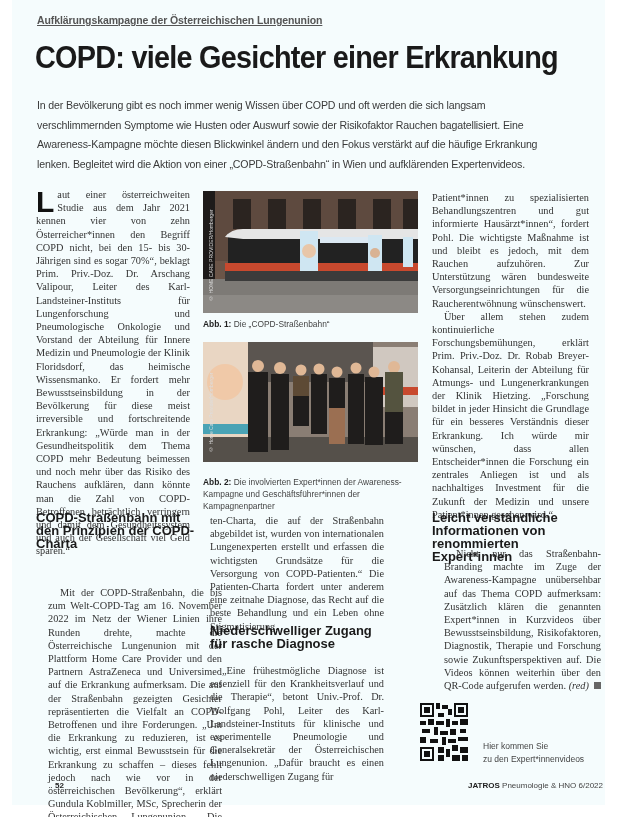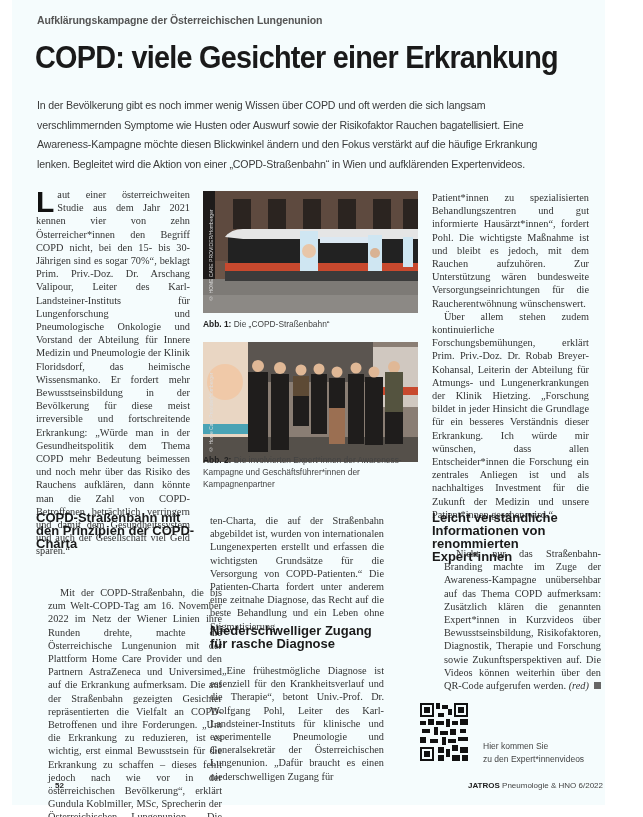--- a/index.html
+++ b/index.html
@@ -1,18 +1,18 @@
 <!DOCTYPE html>
 <html><head>
 <meta charset="utf-8">
 <style>
   html, body { margin:0; padding:0; }
   body { width:643px; height:817px; background:#ffffff; position:relative; overflow:hidden; }
   .page { position:absolute; left:12px; top:0; width:593px; height:805px; background:#f5fcfd; }
-  .kicker { position:absolute; left:37px; top:14px; font-family:"Liberation Sans", sans-serif; font-weight:bold; font-size:10.5px; color:#555; letter-spacing:-0.1px; }
+  .kicker { position:absolute; left:37px; top:14px; font-family:"Liberation Sans", sans-serif; font-weight:bold; font-size:10.5px; color:#555; letter-spacing:-0.1px;text-decoration:underline; }
   .title { position:absolute; left:35px; top:40px; font-family:"Liberation Sans", sans-serif; font-weight:bold; font-size:31px; color:#1a1a1a; letter-spacing:-0.8px; transform:scaleX(0.93); transform-origin:left top; white-space:nowrap; }
   .lead { position:absolute; left:37px; top:96px; width:530px; font-family:"Liberation Sans", sans-serif; font-size:10.6px; line-height:19.5px; color:#3a3a3a; letter-spacing:-0.15px; }
   .col { position:absolute; font-family:"Liberation Serif", serif; font-size:10.3px; line-height:13.2px; color:#333; text-align:justify; hyphens:auto; }
   .col p { margin:0; }
   .col p.indent { text-indent:12px; }
   .col1 { left:36px; top:188px; width:154px; }
   .col2 { left:210px; top:514px; width:174px; }
   .col3 { left:432px; top:191px; width:157px; }
   .dropcap { float:left; font-family:"Liberation Sans", sans-serif; font-weight:bold; font-size:30px; line-height:24px; margin:2px 3px 0 0; color:#111; }
   .subhead-abs { position:absolute; font-family:"Liberation Sans", sans-serif; font-weight:bold; font-size:13px; line-height:13px; color:#1a1a1a; }
@@ -111,21 +111,21 @@
         <circle cx="153" cy="26" r="5.5"></circle>
       <circle cx="171" cy="30" r="5.5"></circle>
         <circle cx="191" cy="25" r="6"></circle>
     </g>
     <rect x="126" y="66" width="16" height="36" fill="#9b6f52"></rect>
     <rect x="90" y="34" width="16" height="20" fill="#5d4a35"></rect>
     <rect x="182" y="30" width="18" height="40" fill="#54533f"></rect>
   </svg>
   <div class="credit">© Home Care Provider/Homberger</div>
 </div>
-<div class="caption" style="left:203px; top:454px; width:220px;">
+<div class="caption" style="left:203px; top:476px; width:220px;">
   <b>Abb. 2:</b>
   <span>Die involvierten Expert*innen der Awareness-Kampagne und Geschäftsführer*innen der Kampagnenpartner</span>
 </div>
 
 <div class="col col2">
   <p>ten-Charta, die auf der Straßenbahn abgebildet ist, wurden von internationalen Lungenexperten erstellt und erfassen die wichtigsten Grundsätze für die Versorgung von COPD-Patienten.“ Die Patienten-Charta fordert unter anderem eine zeitnahe Diagnose, das Recht auf die beste Behandlung und ein Leben ohne Stigmatisierung.</p>
 </div>
 <div class="subhead-abs" style="left:210px; top:624px; width:174px;">Niederschwelliger Zugang für rasche Diagnose</div>
 <div class="col" style="left:210px; top:664px; width:174px;">
   <p class="indent">„Eine frühestmögliche Diagnose ist essenziell für den Krankheitsverlauf und die Therapie“, betont Univ.-Prof. Dr. Wolfgang Pohl, Leiter des Karl-Landsteiner-Instituts für klinische und experimentelle Pneumologie und Generalsekretär der Österreichischen Lungenunion. „Dafür braucht es einen niederschwelligen Zugang für</p>

